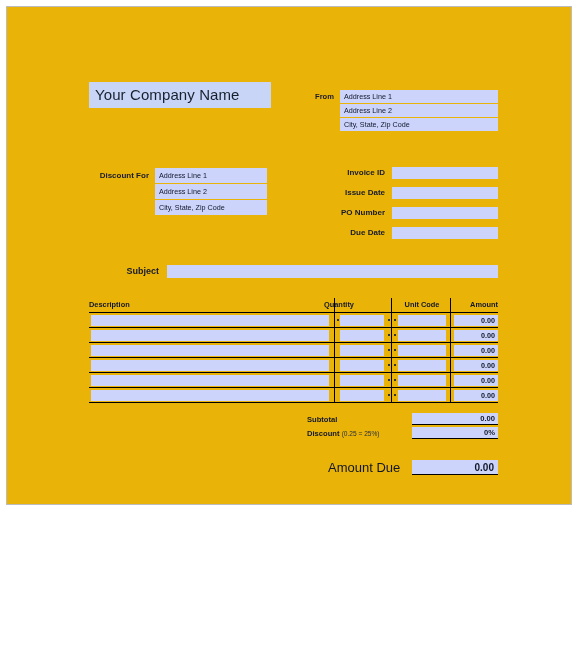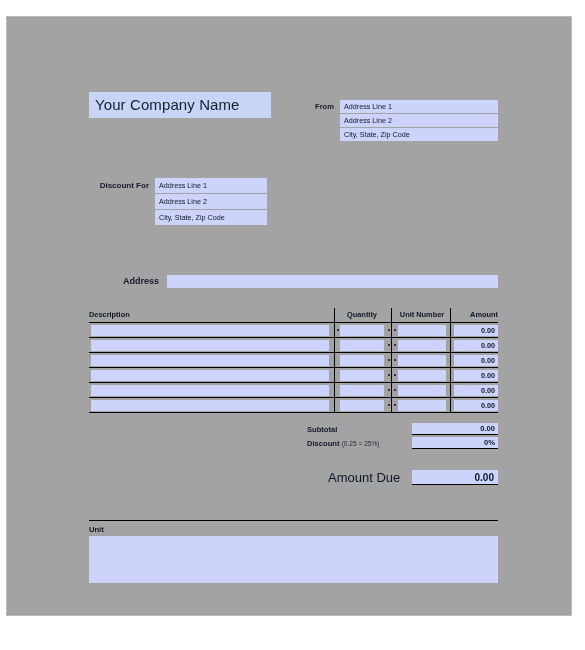--- a/index.html
+++ b/index.html
@@ -13,26 +13,25 @@
     font-family: "Liberation Sans", sans-serif;
     -webkit-font-smoothing: antialiased;
   }
 
   
   #page {
     position: absolute;
     left: 6px;
     top: 6px;
     width: 566px;
-    height: 600px;
-    background: #a3a3a3;
+    height: 499px;
+    background: #eab308;
     border: 1px solid #bcbcbc;
     box-sizing: border-box;
     overflow: hidden;
-    margin-top: 10px;
   }
 
   .fill {
     background: #ccd4fb;
   }
   .fill-light {
     background: #c9d5f7;
   }
 
   
@@ -167,21 +166,21 @@
   }
   #items .thead .th {
     position: absolute;
     top: 0;
     font-size: 7.4px;
     font-weight: 700;
     color: #12182a;
     line-height: 14px;
   }
   .col-desc  { left: 0px; }
-  .col-qty   { left: 247px; width: 52px; text-align: center; }
+  .col-qty   { left: 235px; width: 52px; }
   .col-price { left: 305px; width: 56px; text-align: center; }
   .col-amt   { left: 365px; width: 44px; text-align: right; }
 
   #items .vrule {
     position: absolute;
     top: 0;
     width: 1.2px;
     background: #000;
   }
 
@@ -350,32 +349,50 @@
       <span class="txt">Address Line 1</span>
     </div>
     <div class="field-line fill">
       <span class="txt">Address Line 2</span>
     </div>
     <div class="field-line fill">
       <span class="txt">City, State, Zip Code</span>
     </div>
   </div>
 
+  <div id="meta-block">
+    <div class="meta-row">
+      <span class="mlbl">Invoice ID</span>
+      <span class="bar fill"></span>
+    </div>
+    <div class="meta-row">
+      <span class="mlbl">Issue Date</span>
+      <span class="bar fill"></span>
+    </div>
+    <div class="meta-row">
+      <span class="mlbl">PO Number</span>
+      <span class="bar fill"></span>
+    </div>
+    <div class="meta-row">
+      <span class="mlbl">Due Date</span>
+      <span class="bar fill"></span>
+    </div>
+  </div>
 
   <div id="subject-row">
-    <span id="subject-label">Address</span>
+    <span id="subject-label">Subject</span>
     <div class="fill" style="width:331px;height:13px;"></div>
   </div>
 
   <div id="items">
 
     <div class="thead">
       <span class="th col-desc">Description</span>
       <span class="th col-qty">Quantity</span>
-      <span class="th col-price">Unit Number</span>
+      <span class="th col-price">Unit Code</span>
       <span class="th col-amt">Amount</span>
       <span class="vrule" style="left:245px;height:14px;"></span>
       <span class="vrule" style="left:302px;height:14px;"></span>
       <span class="vrule" style="left:361px;height:14px;"></span>
     </div>
 
     <div class="irow">
       <span class="cell c-desc fill"></span>
       <span class="cell c-qty fill"></span>
       <span class="cell c-price fill"></span>

